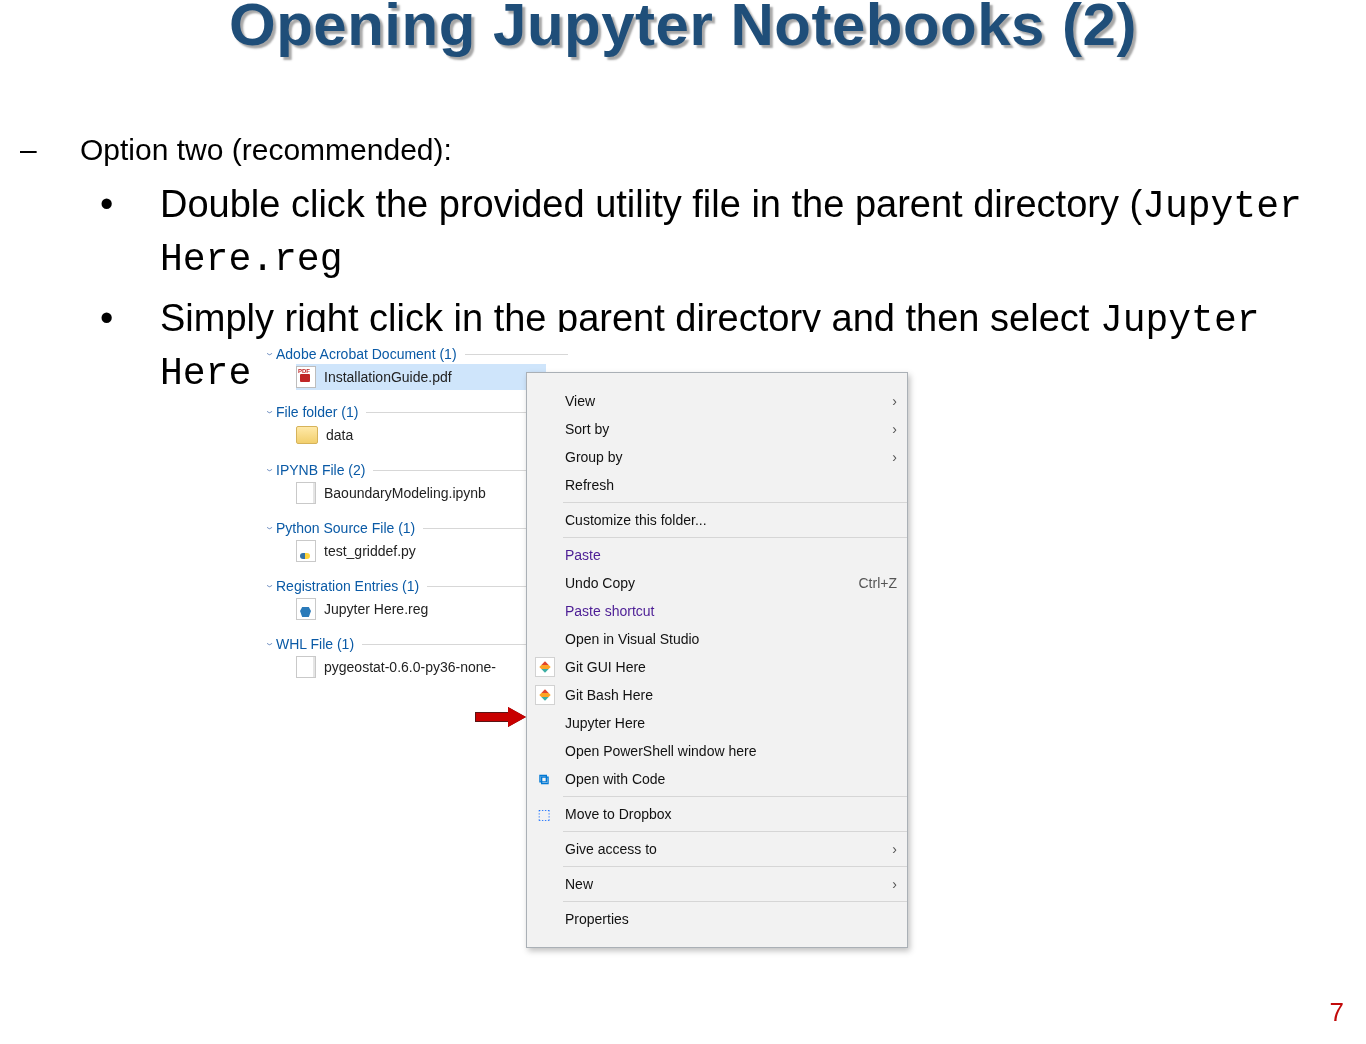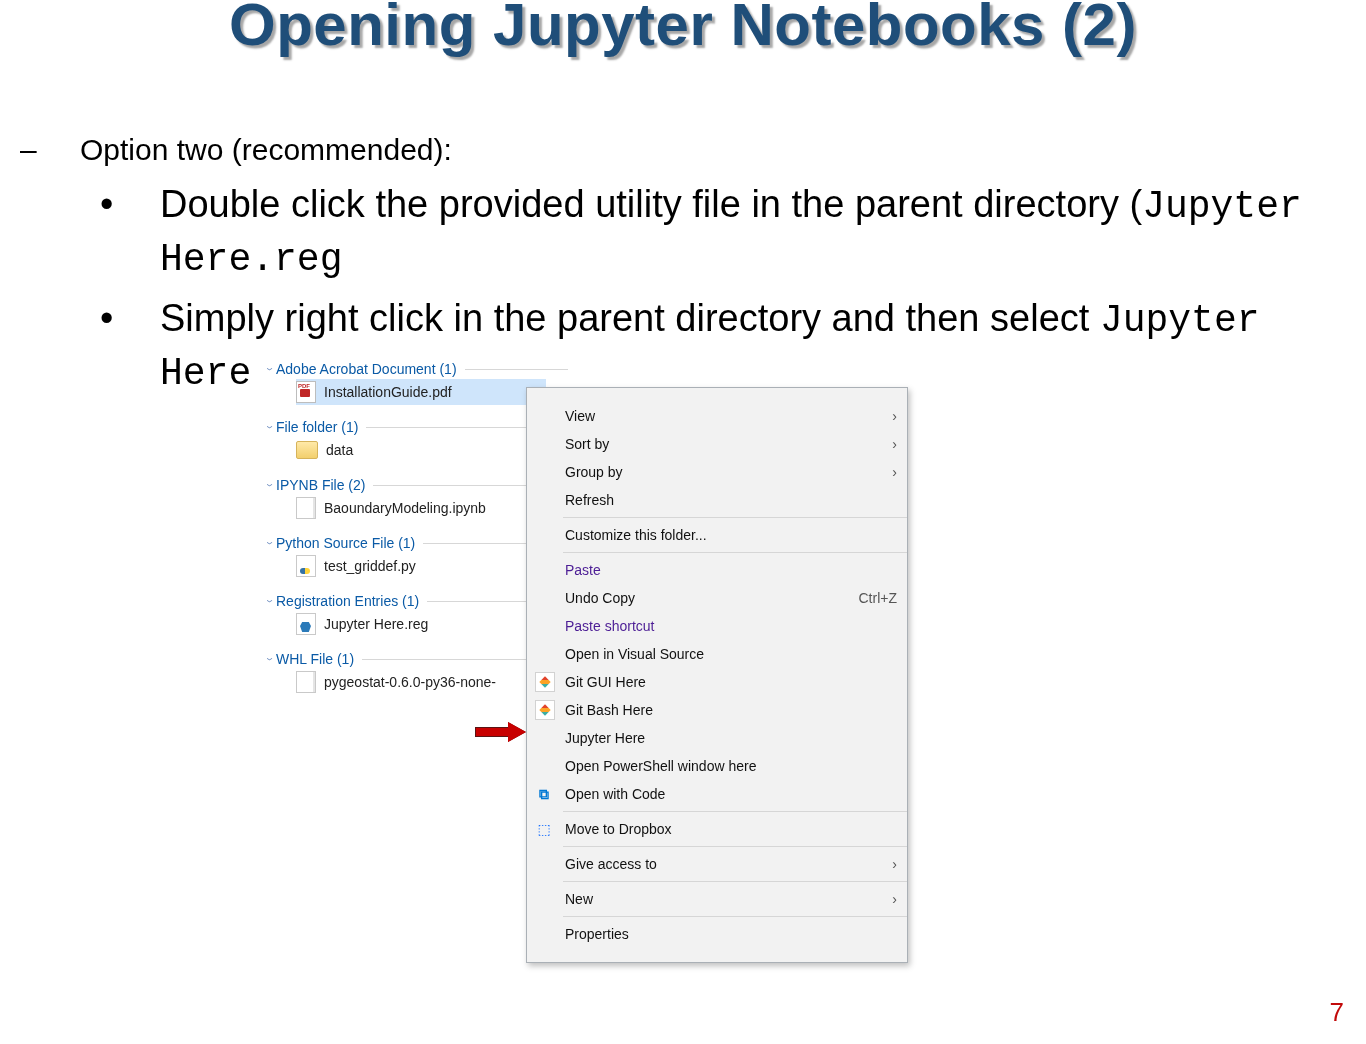--- a/index.html
+++ b/index.html
@@ -61,21 +61,21 @@
     text-align: left;
   }
   .mono {
     font-family: "Courier New", Courier, monospace;
   }
 
   
   .shot {
     position: absolute;
     left: 268px;
-    top: 347px;
+    top: 332px;
     width: 644px;
     height: 628px;
     background: #ffffff;
   }
   .explorer {
     position: absolute;
     left: 0;
     top: 0;
     width: 300px;
     font-size: 14px;
@@ -396,21 +396,21 @@
           <span>Paste</span>
         </div>
         <div class="mi">
           <span>Undo Copy</span>
           <span class="sub">Ctrl+Z</span>
         </div>
         <div class="mi disabled">
           <span>Paste shortcut</span>
         </div>
         <div class="mi">
-          <span>Open in Visual Source</span>
+          <span>Open in Visual Studio</span>
         </div>
         <div class="mi">
           <span class="icn icn-git"></span>
           <span>Git GUI Here</span>
         </div>
         <div class="mi">
           <span class="icn icn-git"></span>
           <span>Git Bash Here</span>
         </div>
         <div class="mi target-row">

